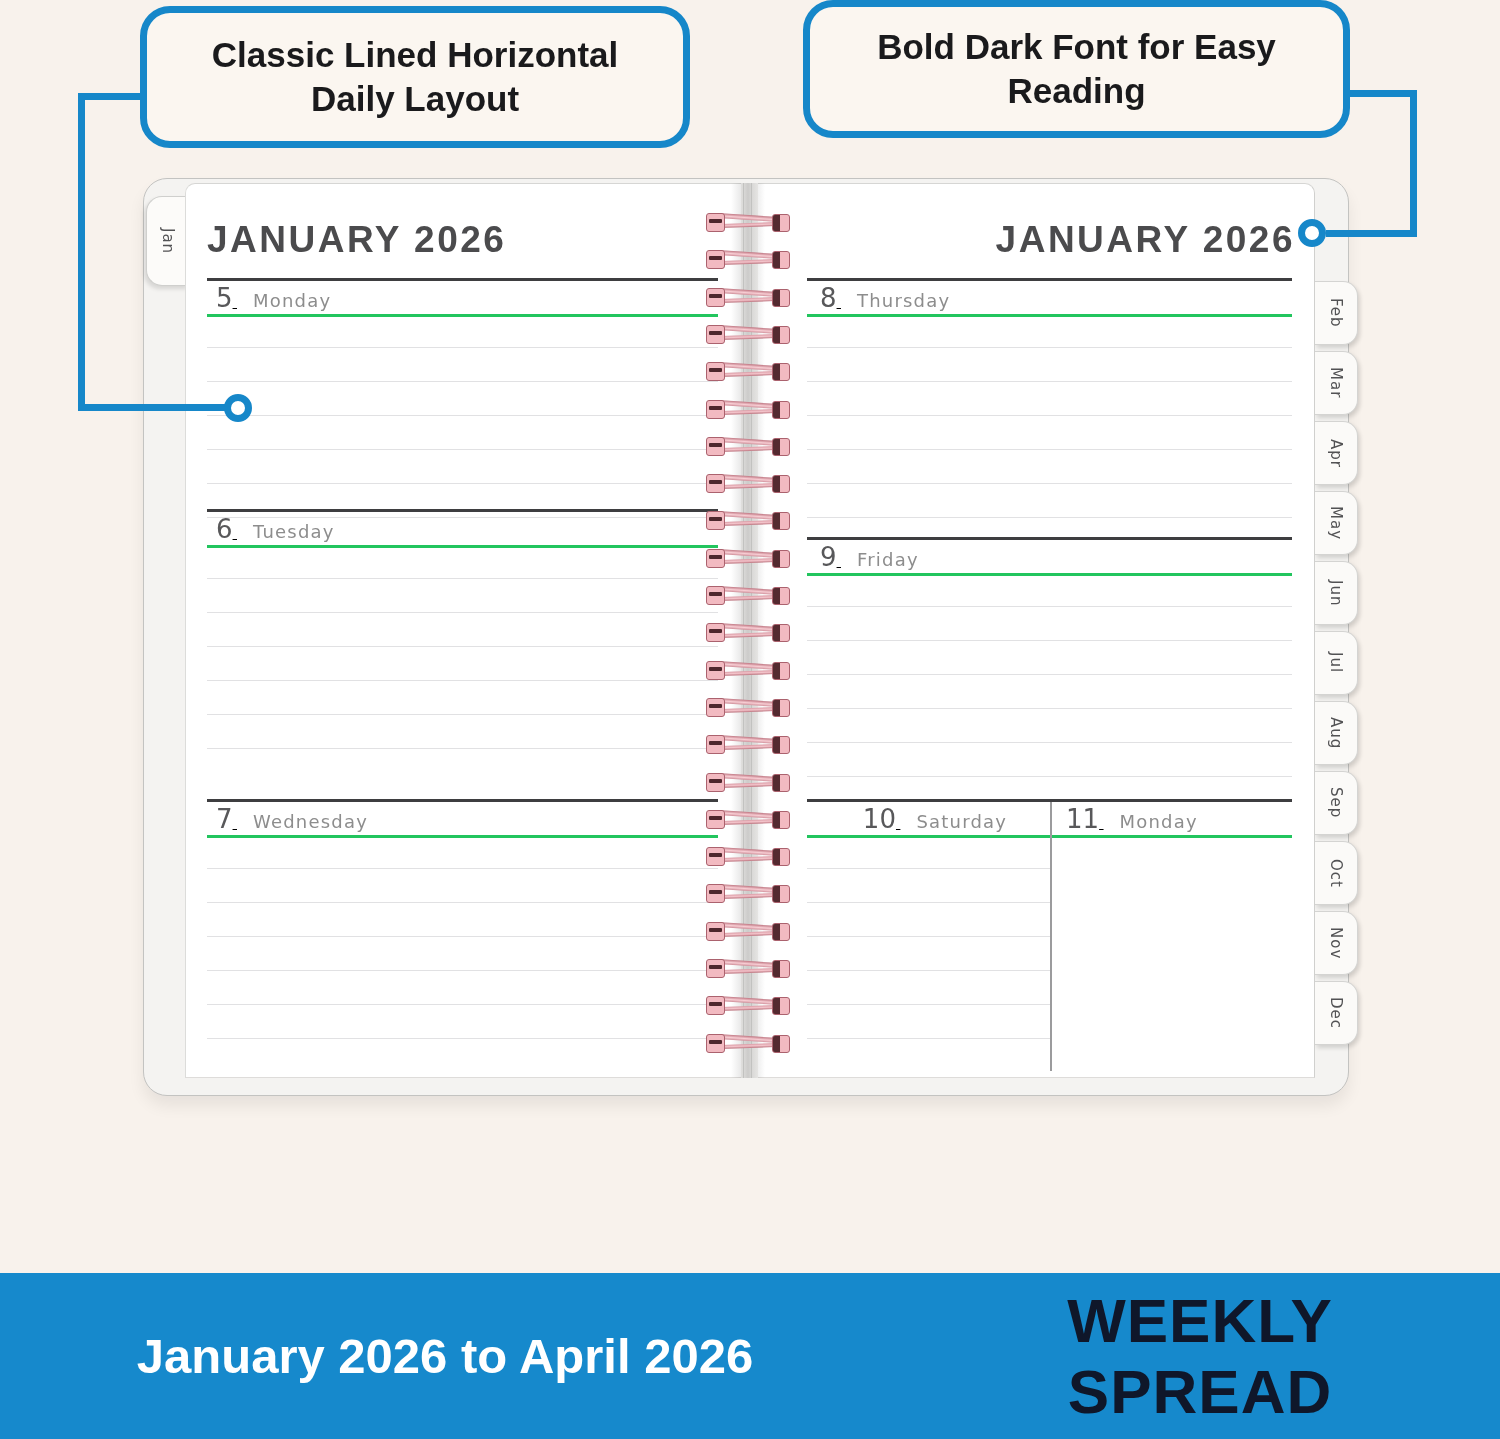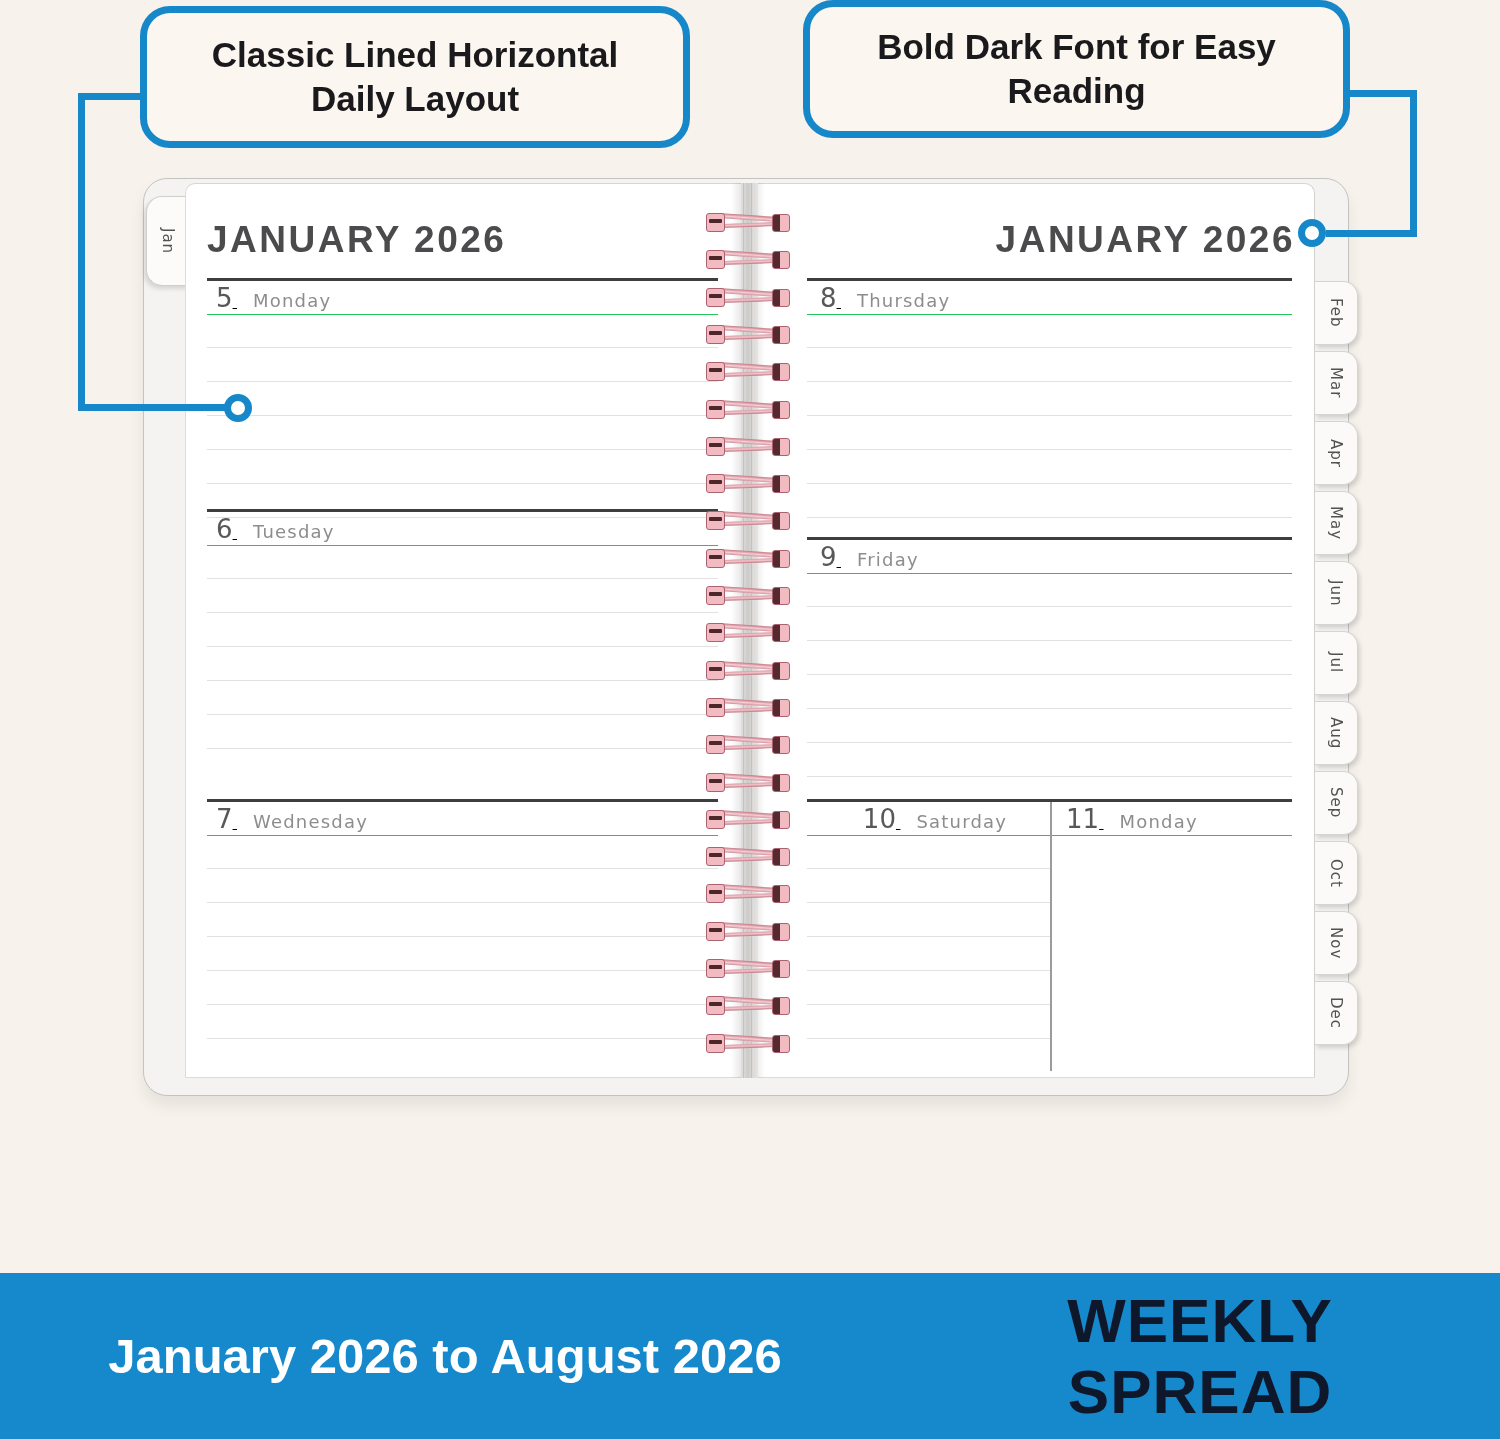--- a/index.html
+++ b/index.html
@@ -44,21 +44,21 @@
   
   .month-header{position:absolute;top:219px;font-size:37px;font-weight:700;letter-spacing:2.5px;
     color:#4b4b4d;z-index:5;font-family:"Liberation Sans",sans-serif;}
   #header-left{left:207px;}
   #header-right{left:900px;width:395px;text-align:right;}
 
   
   .section{position:absolute;box-sizing:border-box;border-top:3px solid #3e3e40;z-index:5;}
   .sec-left{left:207px;width:511px;}
   .sec-right{left:807px;width:485px;}
-  .day-label{position:relative;height:33px;border-bottom:1px solid #22c55e;white-space:nowrap;text-decoration:underline;}
+  .day-label{position:relative;height:33px;border-bottom:3px solid #22c55e;white-space:nowrap;text-decoration:underline;}
   .day-num{font-family:"DejaVu Sans",sans-serif;font-size:26px;color:#58585a;line-height:34px;
     display:inline-block;padding-left:9px;}
   .day-name{font-family:"DejaVu Sans",sans-serif;font-size:18px;color:#8d8d8d;letter-spacing:1.2px;
     display:inline-block;padding-left:16px;}
   .lines{position:absolute;left:0;right:0;top:33px;bottom:0;
     background:repeating-linear-gradient(to bottom,rgba(0,0,0,0) 0 33px,#e1e1e3 33px 34px);}
   .half{position:absolute;top:0;bottom:0;}
   #sat-half{left:0;width:243px;text-align:center;}
   #sun-half{left:245px;right:0;}
   #weekend-divider{position:absolute;left:243px;top:0;bottom:0;width:2px;background:#9b9b9d;}
@@ -338,17 +338,17 @@
       </div>
       <div class="coil" style="top: 1033px;">
         <span class="w1"></span>
         <span class="w2"></span>
         <span class="cl"></span>
         <span class="cr"></span>
       </div>
     </div>
 
   <div id="banner">
-    <div id="banner-range">January 2026 to August 2026</div>
+    <div id="banner-range">January 2026 to April 2026</div>
     <div id="banner-title">WEEKLY SPREAD</div>
   </div>
 
 </div>
 
 </body></html>

